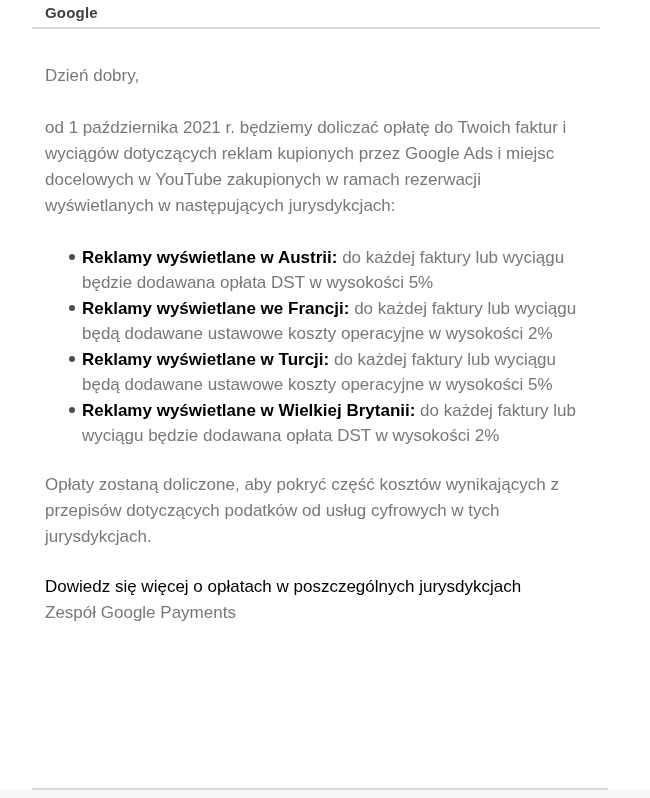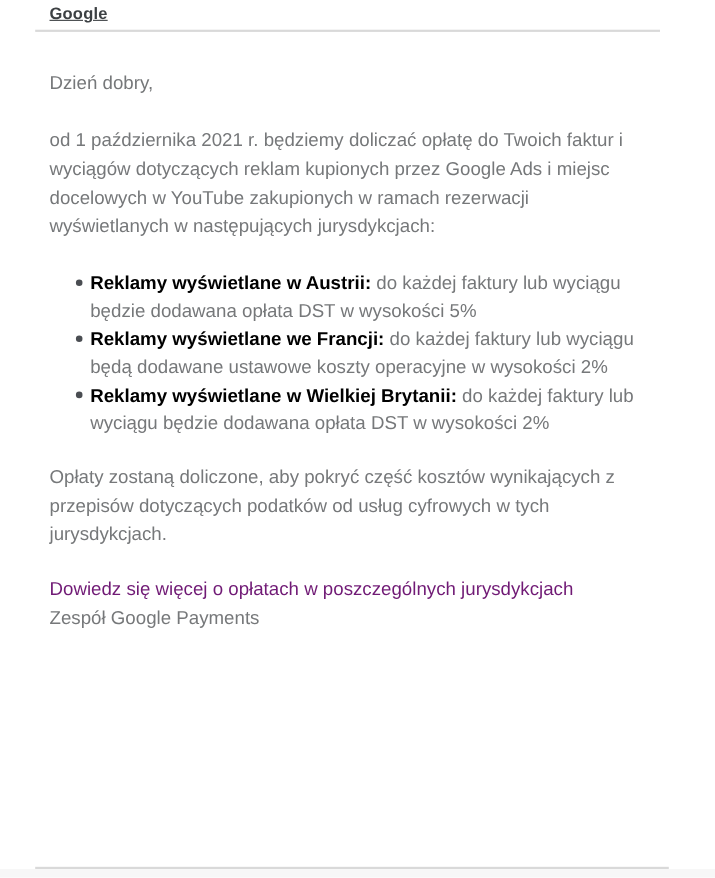--- a/index.html
+++ b/index.html
@@ -14,21 +14,20 @@
     height: 798px;
     background: #ffffff;
     overflow: hidden;
   }
   .brand {
     margin: 4px 0 0 45px;
     font-size: 15px;
     font-weight: 600;
     color: #3c4043;
     letter-spacing: 0.2px;
-    text-decoration: underline;
   }
   .rule {
     height: 2px;
     background: #d9d9d9;
     border: none;
   }
   .top-rule {
     margin: 6px 0 0 32px;
     width: 568px;
   }
@@ -77,21 +76,21 @@
     background: #4a4d52;
   }
   .li-lead {
     font-weight: 700;
     color: #000000;
   }
   .closing { margin: 24px 0 0 0; }
   a.learn-more {
     display: inline-block;
     margin: 24px 0 0 0;
-    color: #701a75;
+    color: #000000;
     text-decoration: none;
     cursor: pointer;
   }
   .signoff { margin: 26px 0 0 0; }
   .team    { margin: 0; }
 </style>
 </head>
 <body>
 
 <div class="page">
@@ -102,20 +101,21 @@
 
   <div class="content">
 
     <p class="greeting">Dzień dobry,</p>
 
     <p class="intro">od 1 października 2021 r. będziemy doliczać opłatę do Twoich faktur i wyciągów dotyczących reklam kupionych przez Google Ads i miejsc docelowych w YouTube zakupionych w ramach rezerwacji wyświetlanych w następujących jurysdykcjach:</p>
 
     <ul class="jurisdictions">
       <li><strong class="li-lead">Reklamy wyświetlane w Austrii:</strong> <span>do każdej faktury lub wyciągu będzie dodawana opłata DST w wysokości 5%</span></li>
       <li><strong class="li-lead">Reklamy wyświetlane we Francji:</strong> <span>do każdej faktury lub wyciągu będą dodawane ustawowe koszty operacyjne w wysokości 2%</span></li>
+      <li><strong class="li-lead">Reklamy wyświetlane w Turcji:</strong> <span>do każdej faktury lub wyciągu będą dodawane ustawowe koszty operacyjne w wysokości 5%</span></li>
       <li><strong class="li-lead">Reklamy wyświetlane w Wielkiej Brytanii:</strong> <span>do każdej faktury lub wyciągu będzie dodawana opłata DST w wysokości 2%</span></li>
     </ul>
 
     <p class="closing">Opłaty zostaną doliczone, aby pokryć część kosztów wynikających z przepisów dotyczących podatków od usług cyfrowych w tych jurysdykcjach.</p>
 
     <a class="learn-more" href="#">Dowiedz się więcej o opłatach w poszczególnych jurysdykcjach</a>
 
 
     <p class="team">Zespół Google Payments</p>
 

